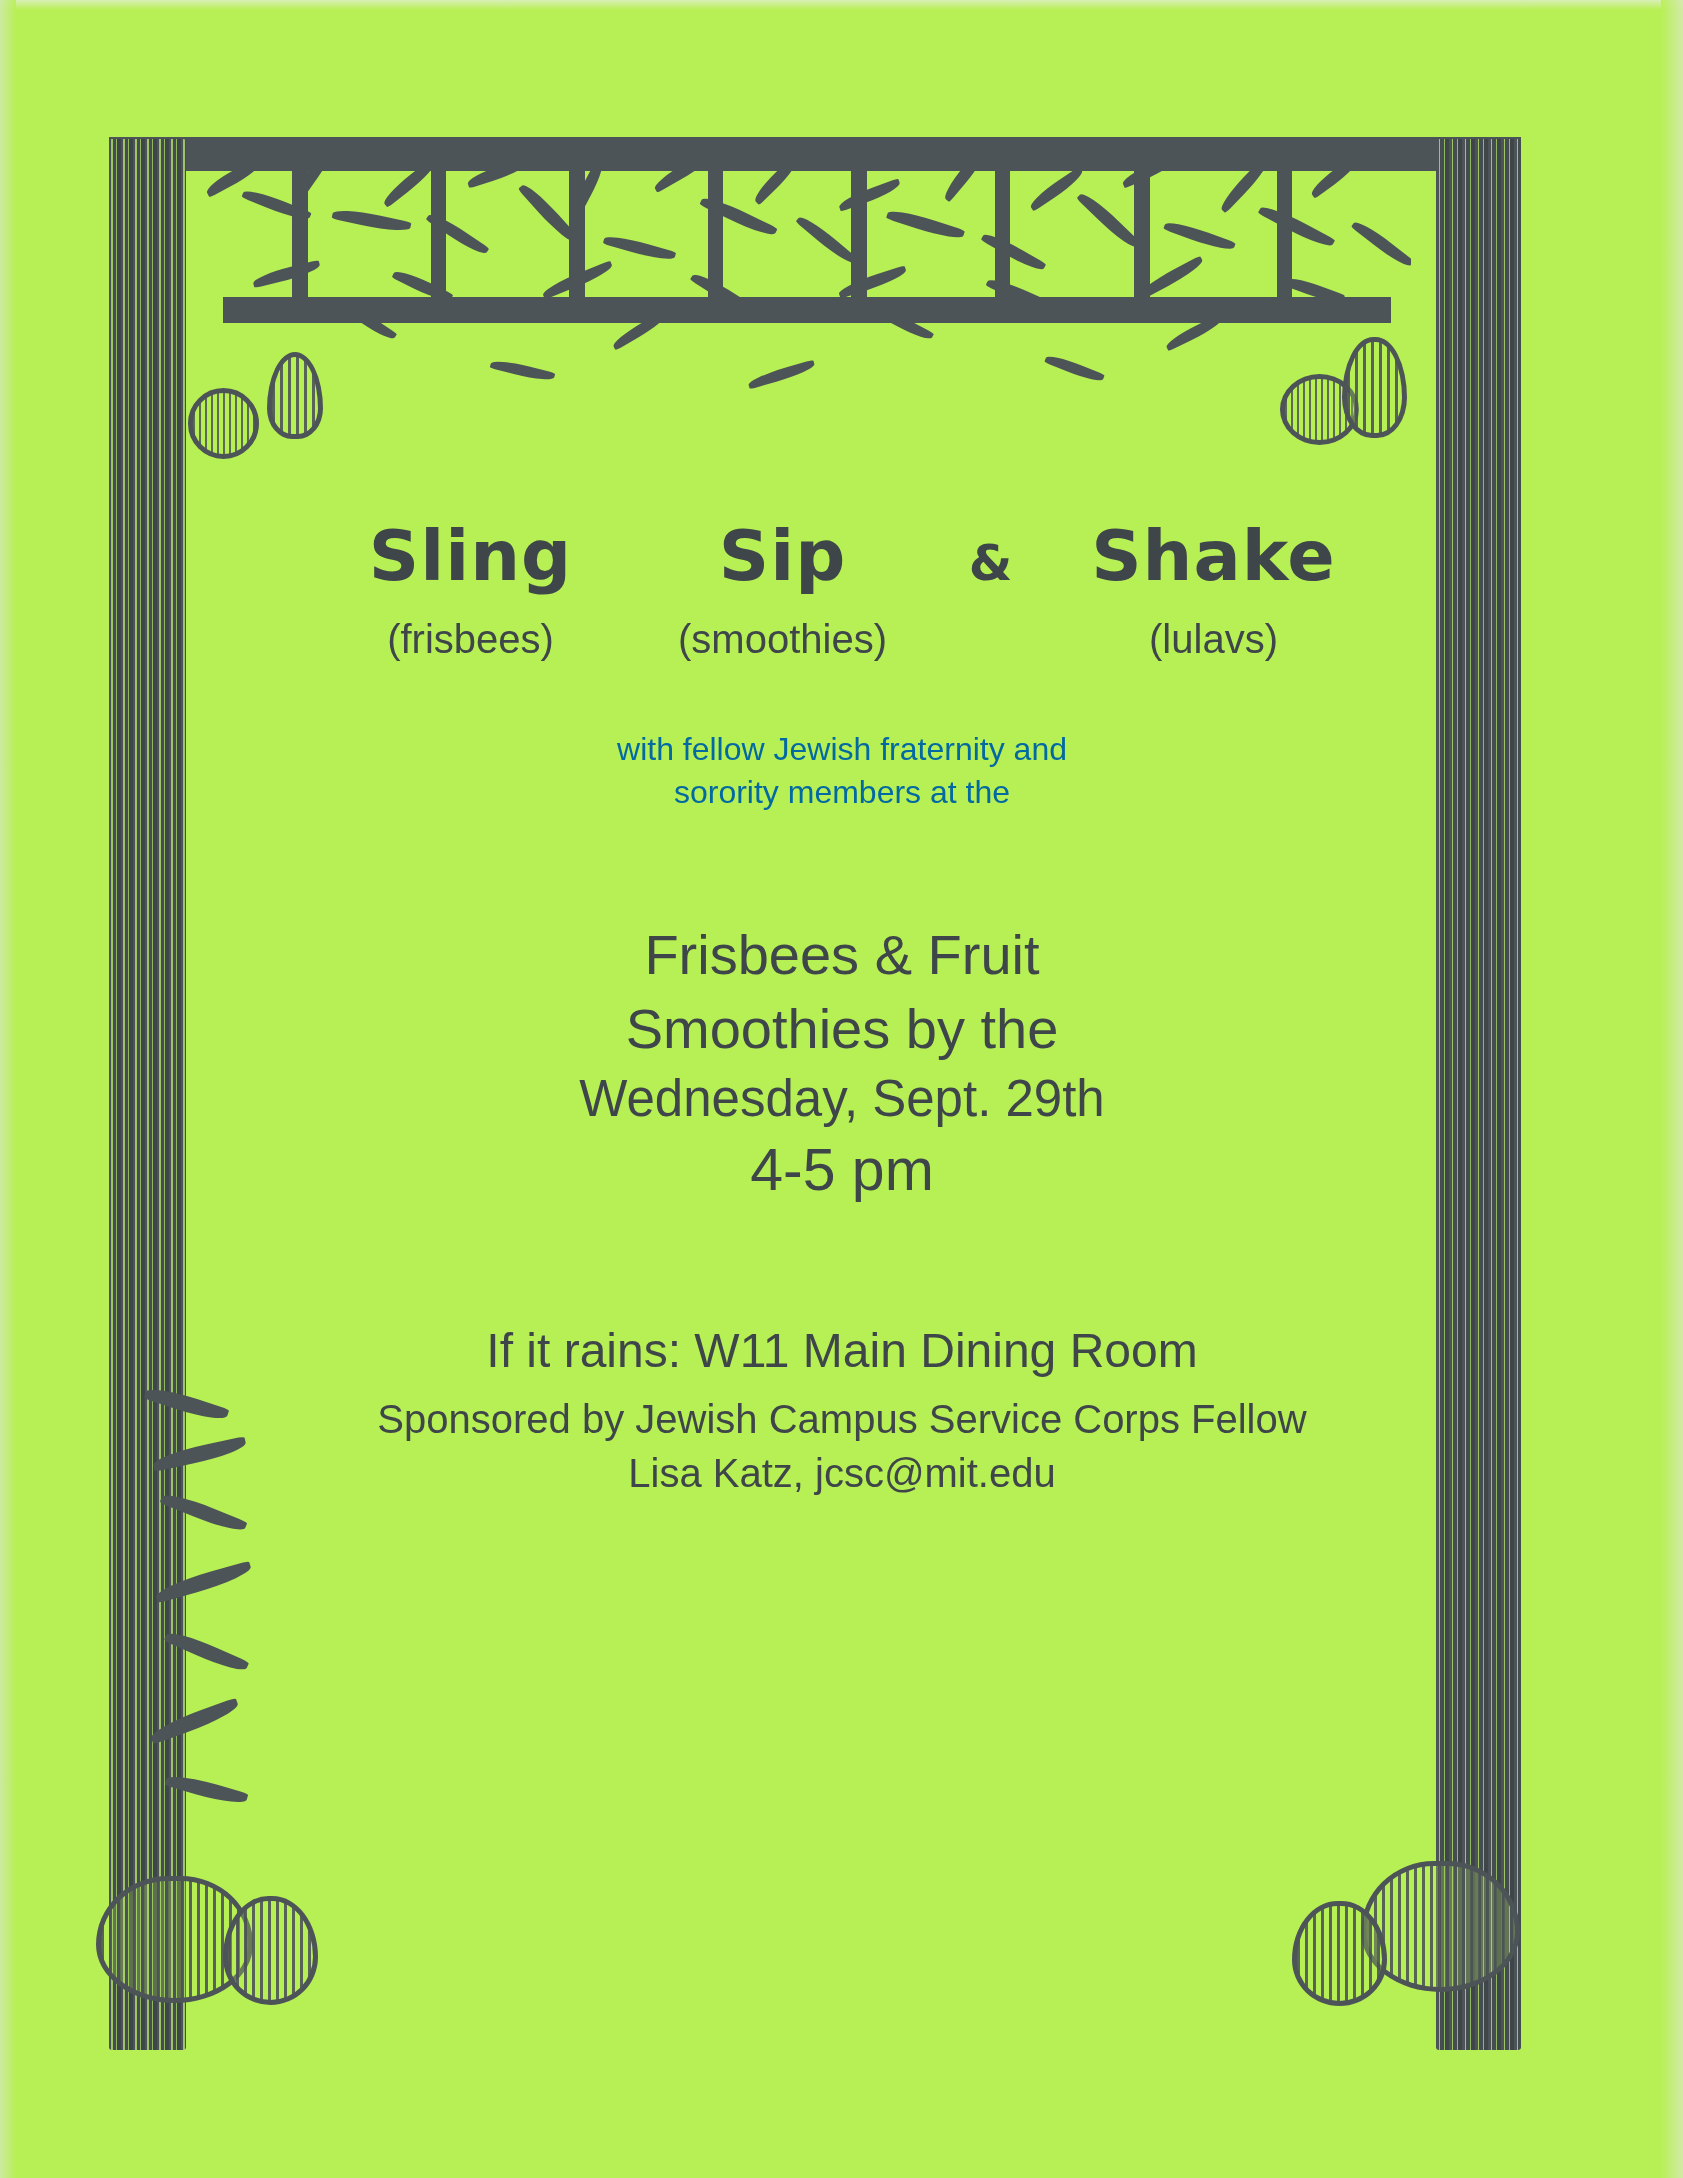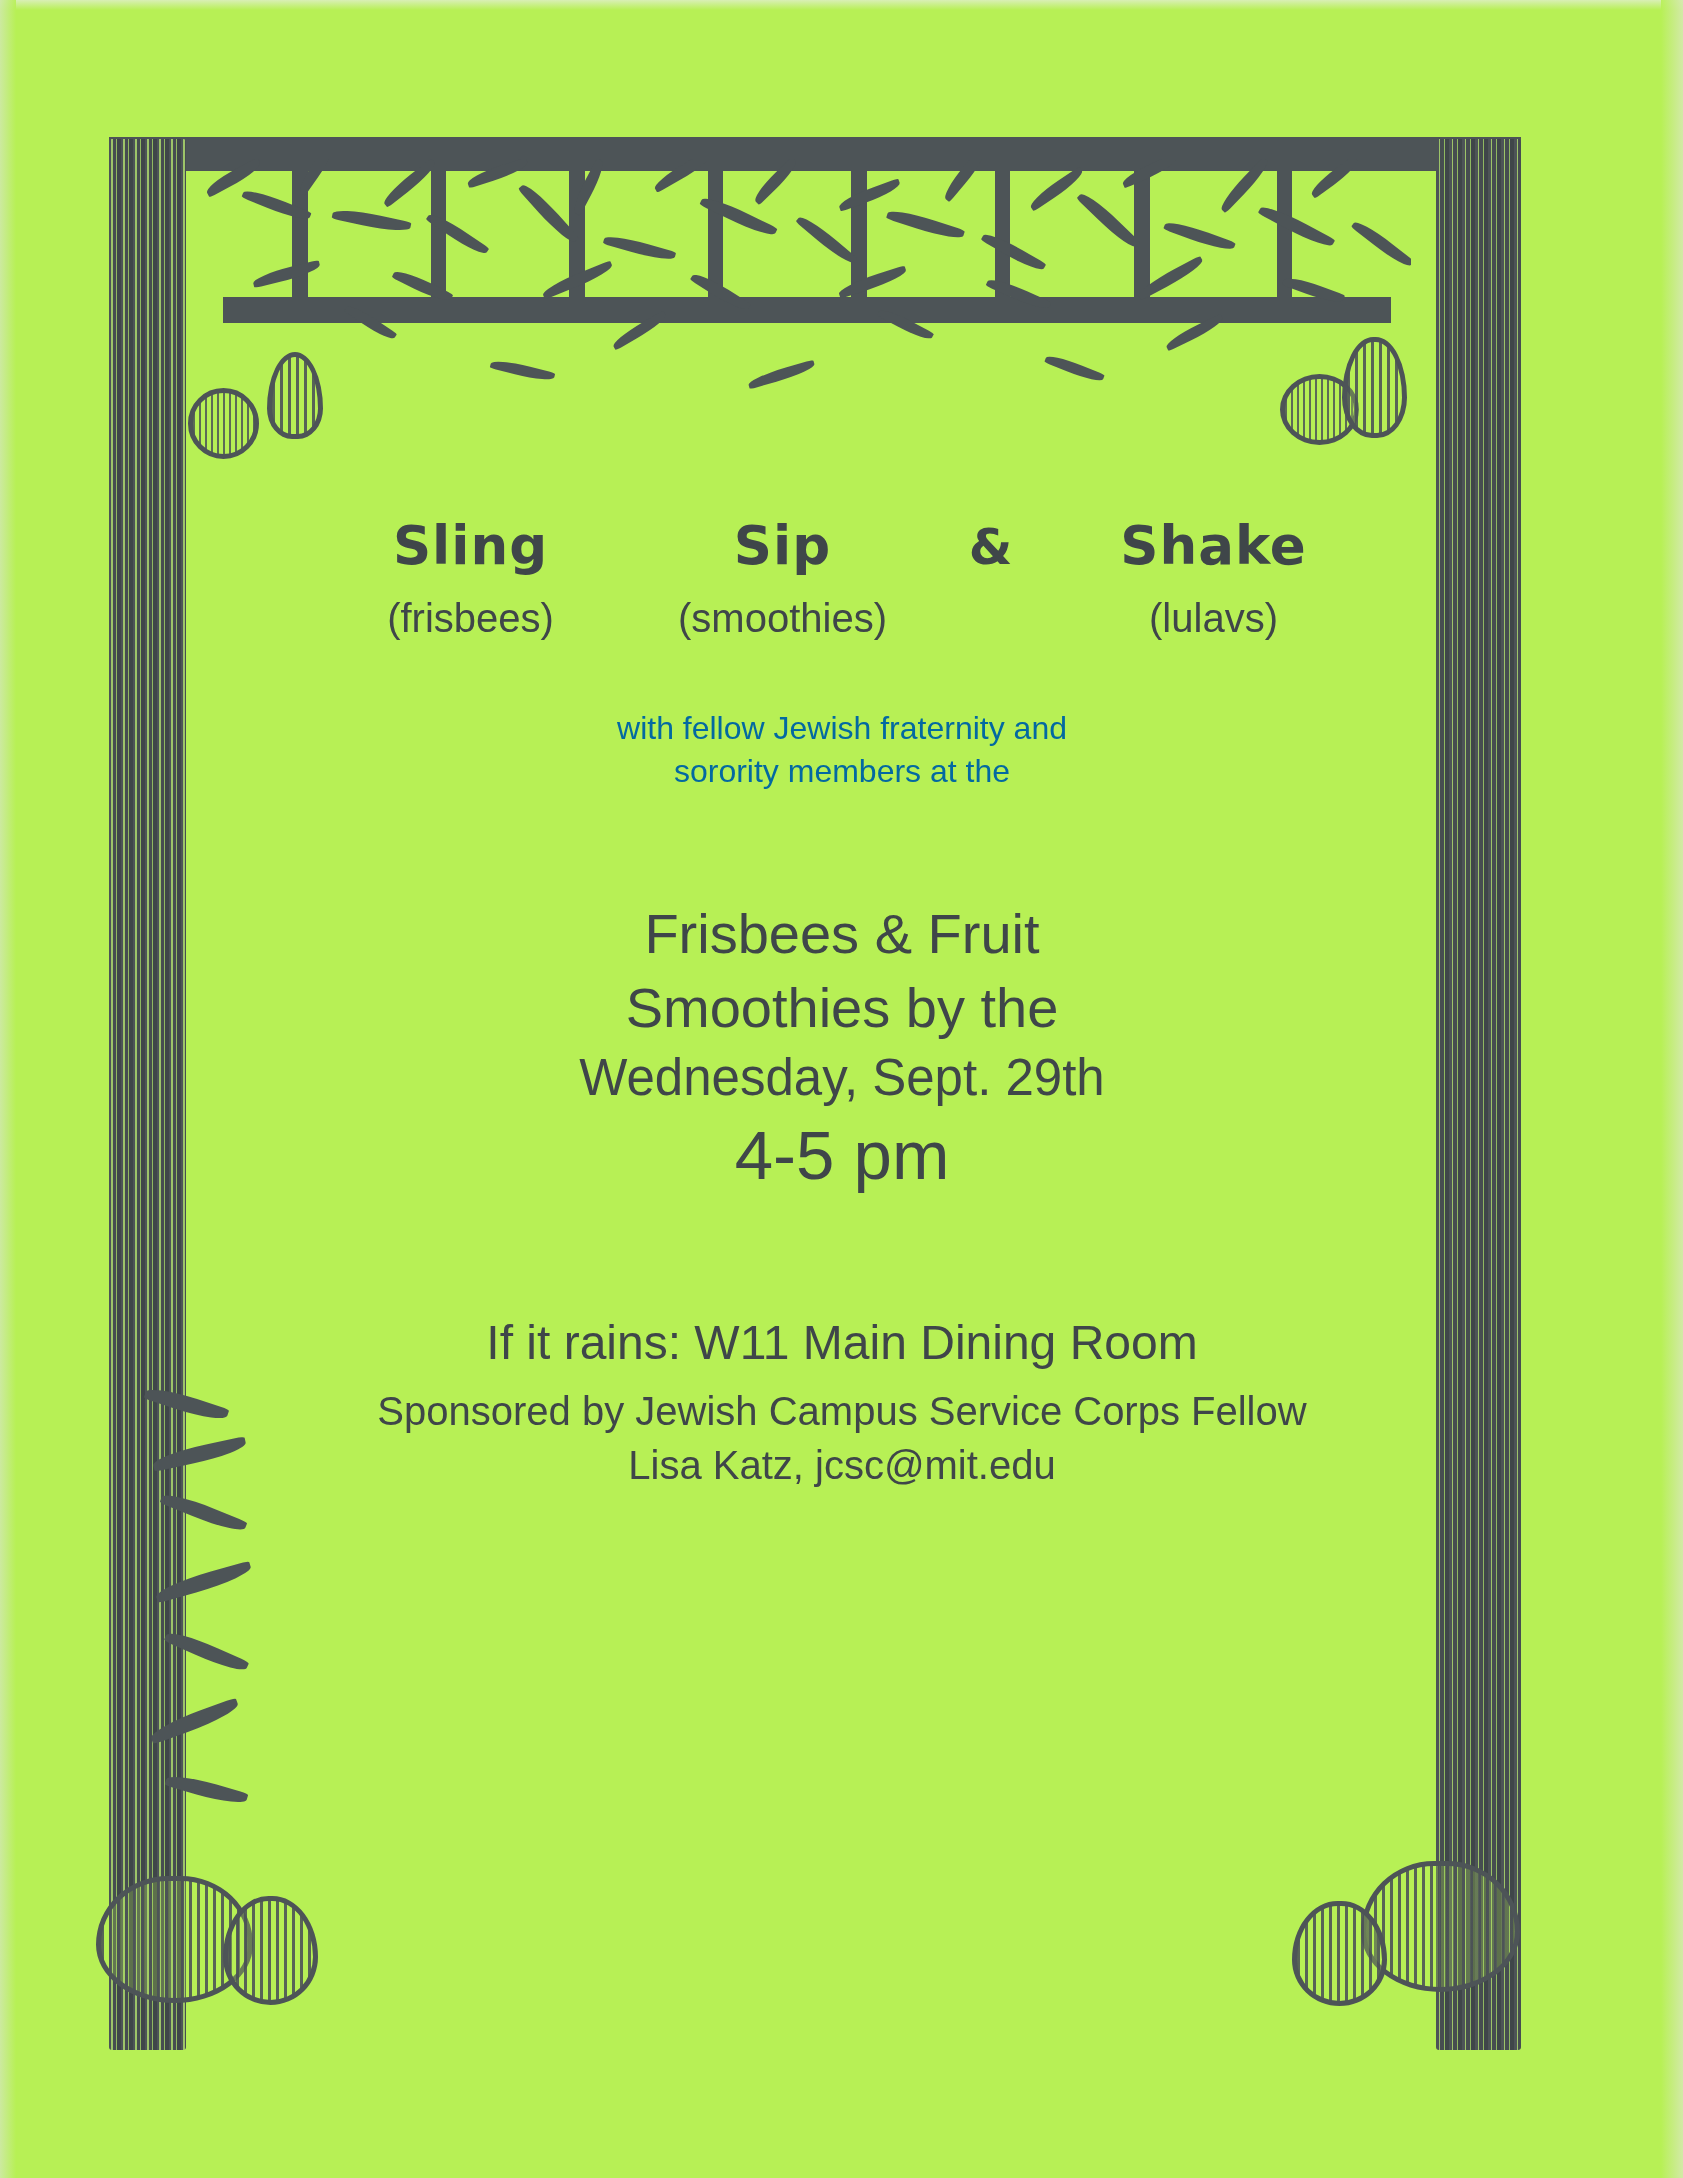--- a/index.html
+++ b/index.html
@@ -146,21 +146,21 @@
   .headline-row {
     display: flex;
     justify-content: center;
     align-items: baseline;
     gap: 0px;
     margin-bottom: 4px;
   }
   .hl-word {
     font-family: "DejaVu Sans", sans-serif;
     font-weight: bold;
-    font-size: 53px;
+    font-size: 70px;
     letter-spacing: 1px;
     color: #3f4649;
   }
   .hl-amp {
     font-family: "DejaVu Sans", sans-serif;
     font-weight: bold;
     font-size: 50px;
     color: #3f4649;
   }
   .sub-row {
@@ -198,21 +198,21 @@
     font-size: 53px;
     line-height: 1.25;
     font-family: "Liberation Sans", sans-serif;
   }
   .date {
     font-size: 51px;
     line-height: 1.3;
     font-family: "Liberation Sans", sans-serif;
   }
   .time {
-    font-size: 69px;
+    font-size: 59px;
     line-height: 1.3;
     font-family: "Liberation Sans", sans-serif;
   }
   .rain {
     margin-top: 114px;
     font-size: 48px;
     font-family: "Liberation Sans", sans-serif;
   }
   .sponsor {
     margin-top: 14px;

